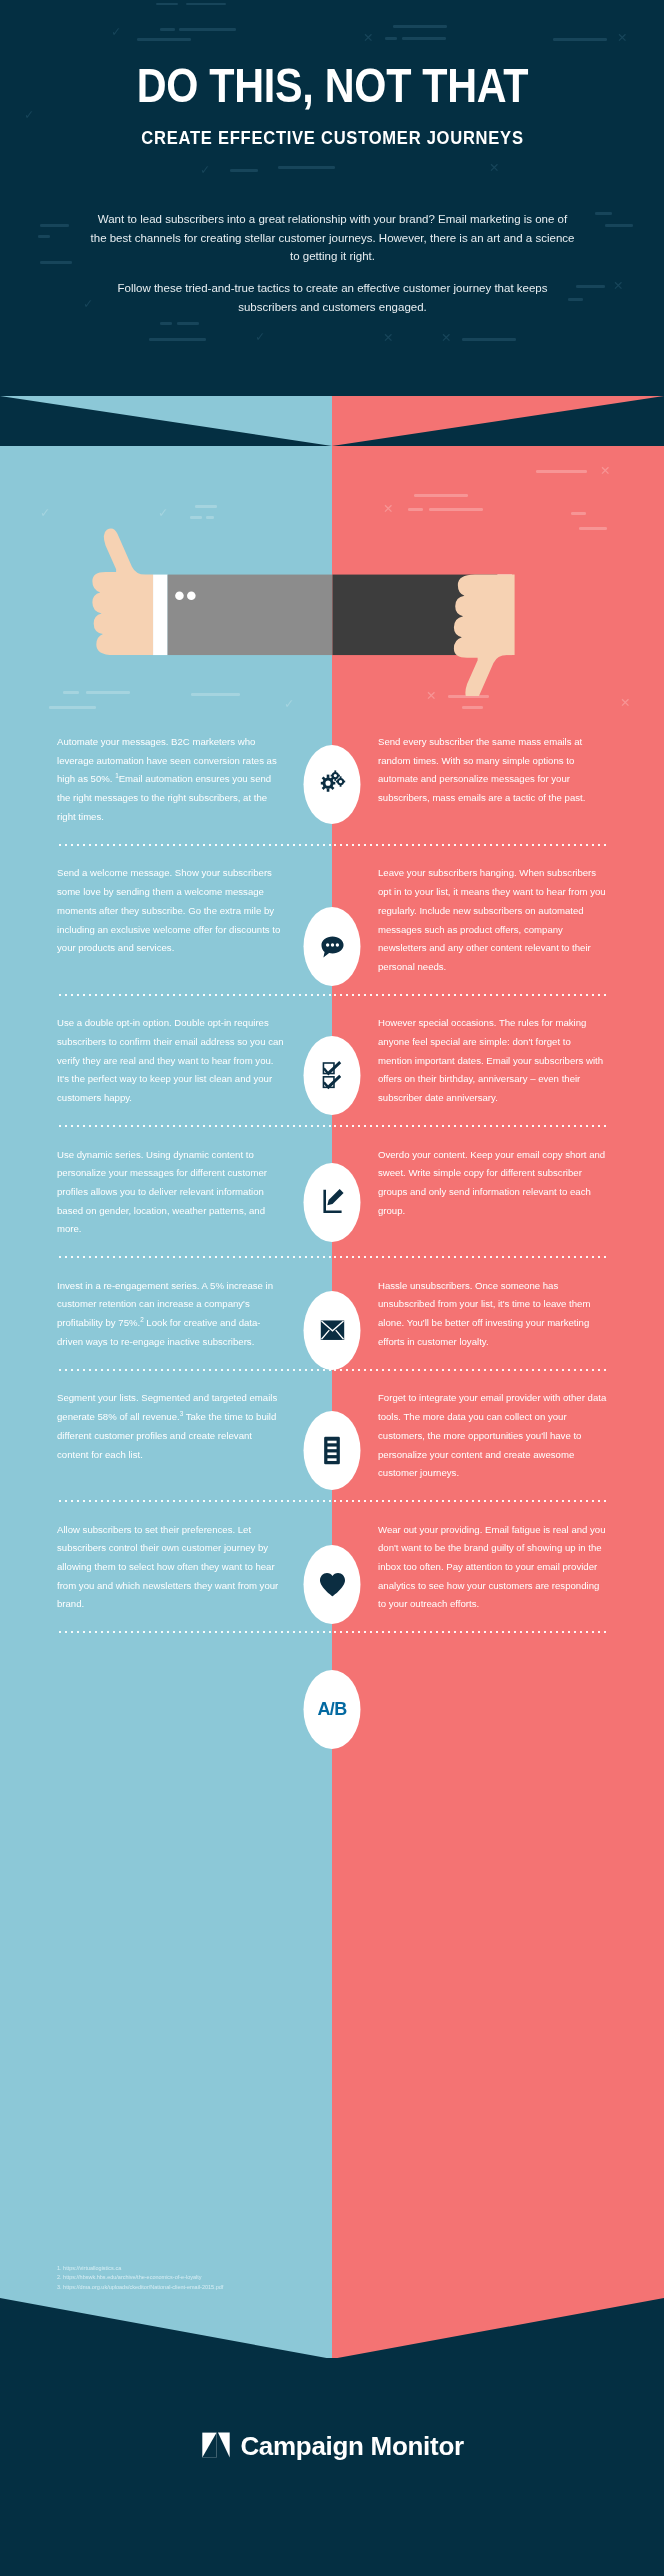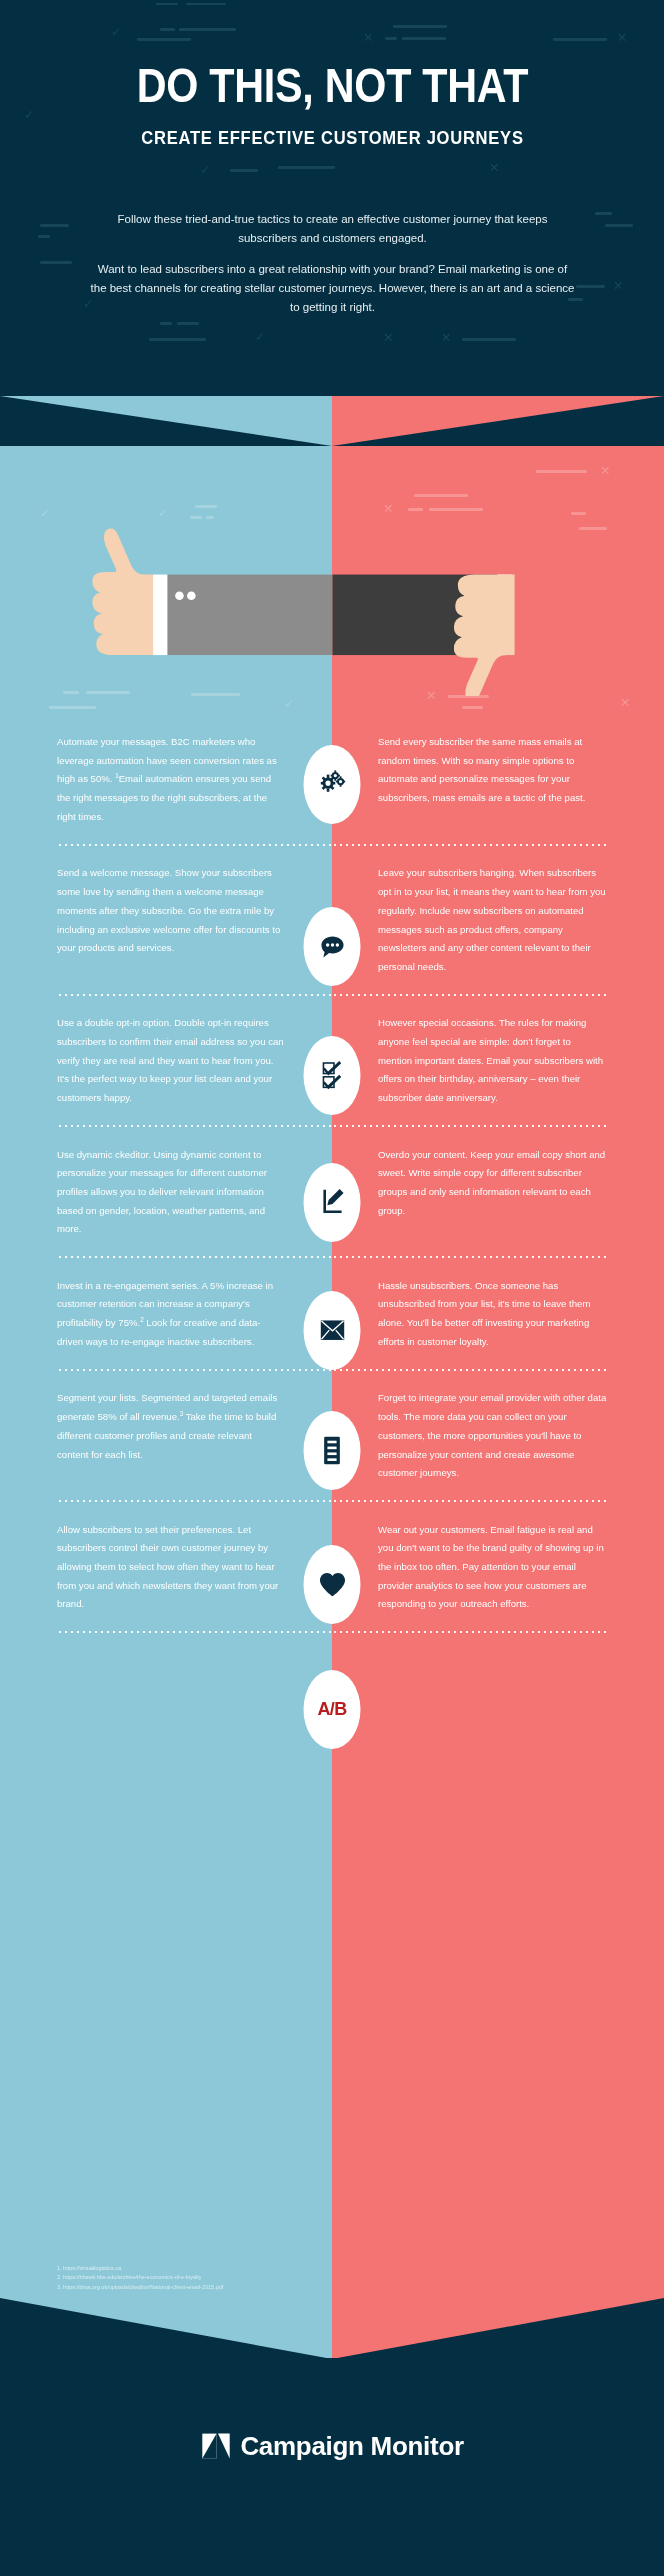--- a/index.html
+++ b/index.html
@@ -183,21 +183,21 @@
     background: #ffffff;
     display: flex;
     align-items: center;
     justify-content: center;
     z-index: 4;
   }
   .icon-badge svg { display: block; }
   .ab-text {
     font-size: 18px;
     font-weight: bold;
-    color: #b91c1c;
+    color: #0369a1;
     letter-spacing: -0.7px;
   }
 
   
   .footnotes {
     position: absolute;
     left: 57px;
     width: 277px;
     color: #d8eef4;
     font-size: 5.5px;
@@ -210,21 +210,20 @@
     top: 2358px;
     left: 0;
     width: 665px;
     height: 218px;
     background: #042f42;
     text-align: center;
   }
   .brand {
     margin-top: 73px;
     display: flex;
-    align-items: center;
     justify-content: center;
     gap: 9.2px;
   }
   .brand-name {
     color: #ffffff;
     font-size: 26px;
     font-weight: bold;
     letter-spacing: -0.3px;
   }
   .tagline {
@@ -275,22 +274,22 @@
       <span class="deco" style="left:383px;top:332px;">✕</span>
       <span class="deco" style="left:441px;top:332px;">✕</span>
       <span class="dash" style="left:462px;top:338px;width:54px;"></span>
       <span class="dash" style="left:156px;top:2.6px;width:22.4px;"></span>
       <span class="dash" style="left:186px;top:2.6px;width:40px;"></span>
     </div>
 
     <div class="hero-title">DO THIS, NOT THAT</div>
     <div class="hero-sub">CREATE EFFECTIVE CUSTOMER JOURNEYS</div>
     <div class="hero-body">
+      <p>Want to lead subscribers into a great relationship with your brand? Email marketing is one of the best channels for creating stellar customer journeys. However, there is an art and a science to getting it right.</p>
       <p>Follow these tried-and-true tactics to create an effective customer journey that keeps subscribers and customers engaged.</p>
-      <p>Want to lead subscribers into a great relationship with your brand? Email marketing is one of the best channels for creating stellar customer journeys. However, there is an art and a science to getting it right.</p>
     </div>
   </div>
 
   <div class="split">
     <div class="panel-left"></div>
     <div class="panel-right"></div>
 
     <div class="notch-top-l"></div>
     <div class="notch-top-r"></div>
     <div class="notch-bot-l"></div>
@@ -445,21 +444,21 @@
       <div class="row">
         <div class="icon-badge" style="top:37px;">
           <svg width="26" height="28" viewBox="0 0 40 42">
             <path d="M6 2 L6 38 L34 38 L34 34 L10 34 L10 2 Z" fill="#0b2d41"></path>
             <path d="M31 1 L37 7 L20 24 L12 26 L14 18 Z" fill="#0b2d41"></path>
           </svg>
         </div>
         <div class="row-inner">
           <div class="cell left">
             <p>
-              <b>Use dynamic ckeditor.</b><span> Using dynamic content to personalize your messages for different customer profiles allows you to deliver relevant information based on gender, location, weather patterns, and more.</span>
+              <b>Use dynamic series.</b><span> Using dynamic content to personalize your messages for different customer profiles allows you to deliver relevant information based on gender, location, weather patterns, and more.</span>
             </p>
           </div>
           <div class="cell right">
             <p>
               <b>Overdo your content.</b><span> Keep your email copy short and sweet. Write simple copy for different subscriber groups and only send information relevant to each group.</span>
             </p>
           </div>
         </div>
         <div class="divider">
           <span class="dots l"></span>
@@ -528,21 +527,21 @@
           </svg>
         </div>
         <div class="row-inner">
           <div class="cell left">
             <p>
               <b>Allow subscribers to set their preferences.</b><span> Let subscribers control their own customer journey by allowing them to select how often they want to hear from you and which newsletters they want from your brand.</span>
             </p>
           </div>
           <div class="cell right">
             <p>
-              <b>Wear out your customers.</b><span> Email fatigue is real and you don't want to be the brand guilty of showing up in the inbox too often. Pay attention to your email provider analytics to see how your customers are responding to your outreach efforts.</span>
+              <b>Wear out your providing.</b><span> Email fatigue is real and you don't want to be the brand guilty of showing up in the inbox too often. Pay attention to your email provider analytics to see how your customers are responding to your outreach efforts.</span>
             </p>
           </div>
         </div>
         <div class="divider">
           <span class="dots l"></span>
           <span class="dots r"></span>
         </div>
       </div>
 
       <div class="row">

